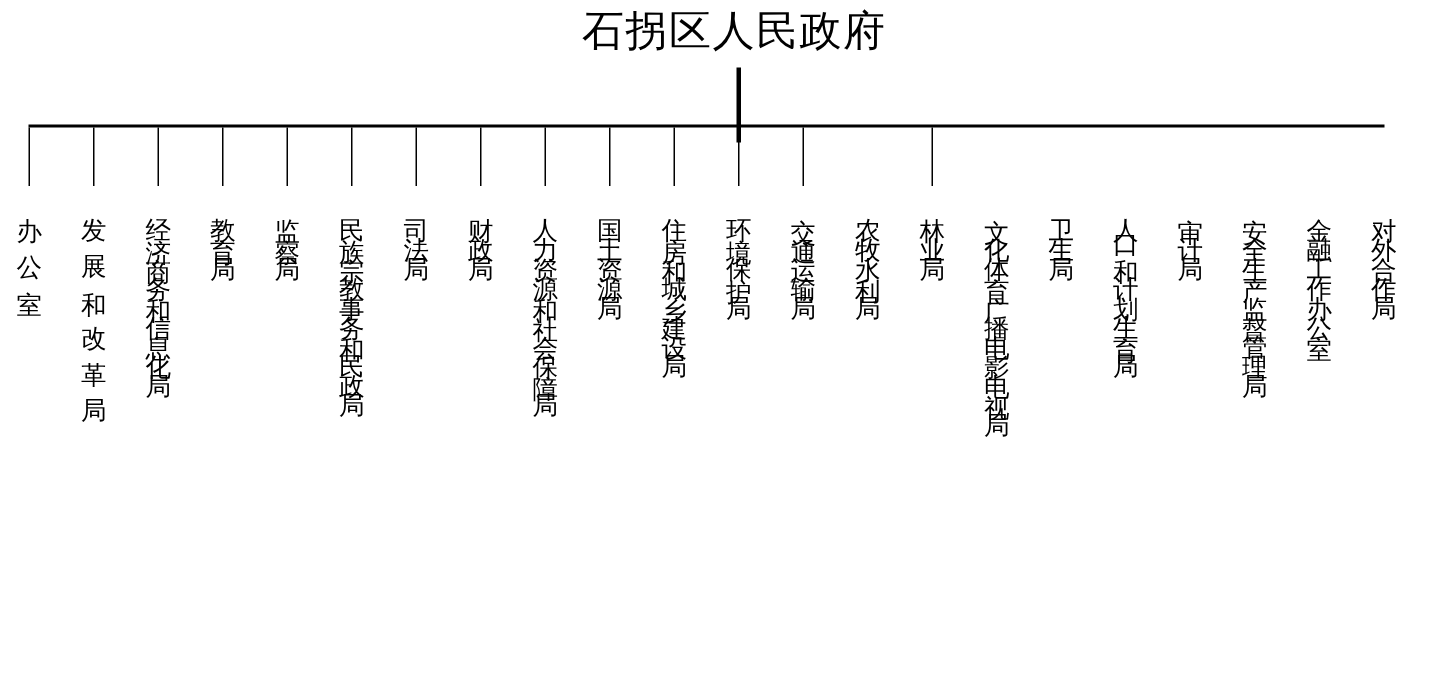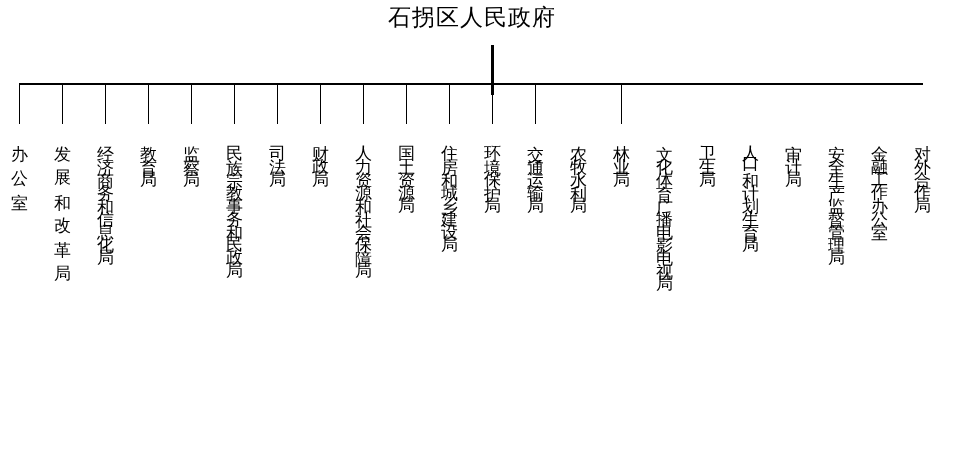--- a/index.html
+++ b/index.html
@@ -9,21 +9,21 @@
     height: 465px;
     background: #ffffff;
     color: #000000;
     font-family: "Liberation Serif", "DejaVu Serif", serif;
     overflow: hidden;
   }
   .title {
     position: absolute;
     left: 388px;
     top: 2px;
-    font-size: 23px;
+    font-size: 28px;
     letter-spacing: 1px;
     white-space: nowrap;
     color: #000000;
   }
   .trunk {
     position: absolute;
     left: 491px;
     top: 45px;
     width: 3px;
     height: 50px;

